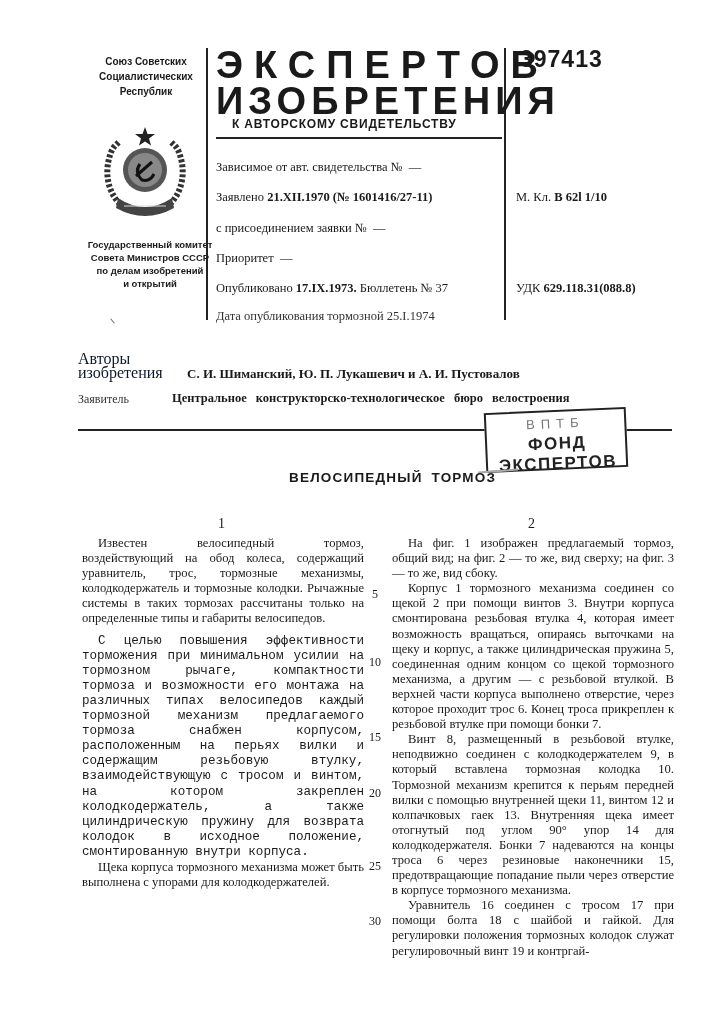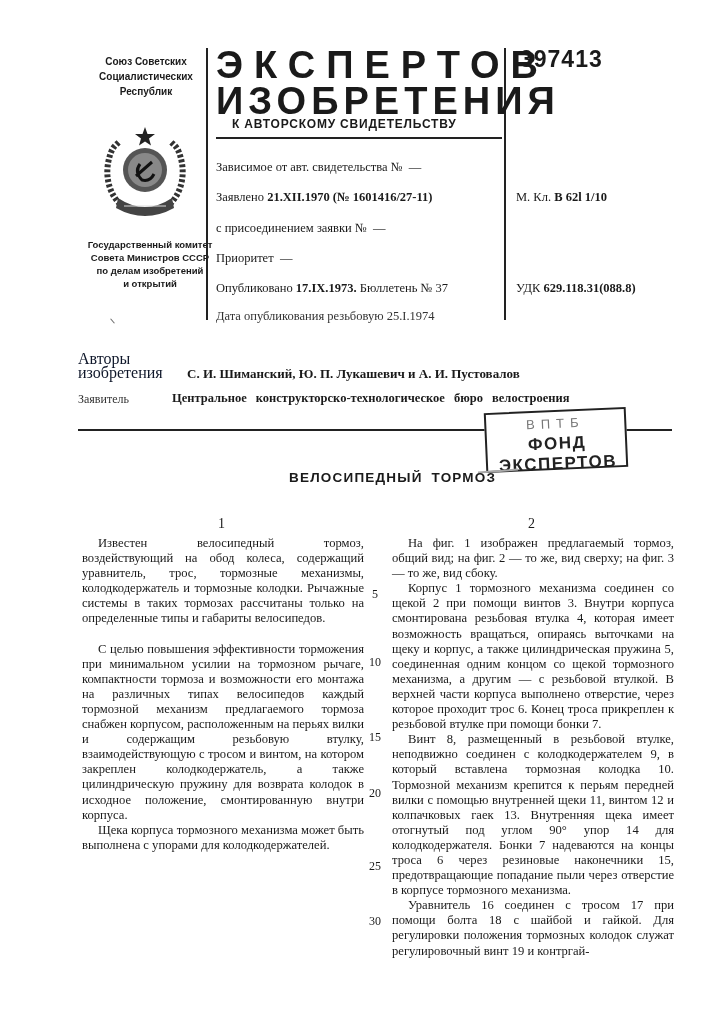--- a/index.html
+++ b/index.html
@@ -34,21 +34,21 @@
   .stamp { left: 485px; top: 410px; width: 138px; height: 56px; border: 2px solid #222; transform: rotate(-2.5deg); background: #fff; }
   .stamp-top { position: absolute; left: 0; right: 0; top: 4px; text-align: center; font-family: "Liberation Sans", sans-serif; font-size: 13px; letter-spacing: 6px; color: #777; }
   .stamp-bottom { position: absolute; left: 4px; right: 2px; top: 22px; text-align: center; font-family: "Liberation Sans", sans-serif; font-weight: bold; font-size: 17px; letter-spacing: 1.5px; color: #222; }
   .stamp-tail { left: 478px; top: 470px; width: 40px; height: 2px; background: #aaa; transform: rotate(-4deg); }
 
   .doc-title { left: 289px; top: 470px; font-family: "Liberation Sans", sans-serif; font-weight: bold; font-size: 13.5px; letter-spacing: 1.2px; word-spacing: 4px; }
 
   .col-num { font-size: 14px; }
   .col { top: 536px; width: 282px; font-size: 12.6px; line-height: 15.1px; text-align: justify; }
   .col p { margin: 0; text-indent: 16px; }
-  .col p.gap { margin-top: 15px; }
+  .col p.gap { margin-top: 7px; font-family: Liberation Mono, monospace; }
   .col1 { left: 82px; }
   .col2 { left: 392px; }
 
   .ln { left: 365px; font-size: 12px; width: 20px; text-align: center; }
 </style>
 </head>
 <body>
 
 <div class="abs union">
   <div>Союз Советских</div>
@@ -99,21 +99,21 @@
 </div>
 <div class="abs meta" style="top:251px">
   <span>Приоритет</span>&nbsp;&nbsp;<span>—</span>
 </div>
 <div class="abs meta" style="top:281px">
   <span>Опубликовано</span>
   <b>17.IX.1973.</b>
   <span>Бюллетень № 37</span>
 </div>
 <div class="abs meta" style="top:309px; color:#333">
-  <span>Дата опубликования резьбовую</span>
+  <span>Дата опубликования тормозной</span>
   <span>25.I.1974</span>
 </div>
 
 <div class="abs cls" style="top:190px">
   <span>М. Кл.</span>
   <b>B 62l 1/10</b>
 </div>
 <div class="abs cls" style="top:281px">
   <span>УДК</span>
   <b>629.118.31(088.8)</b>

